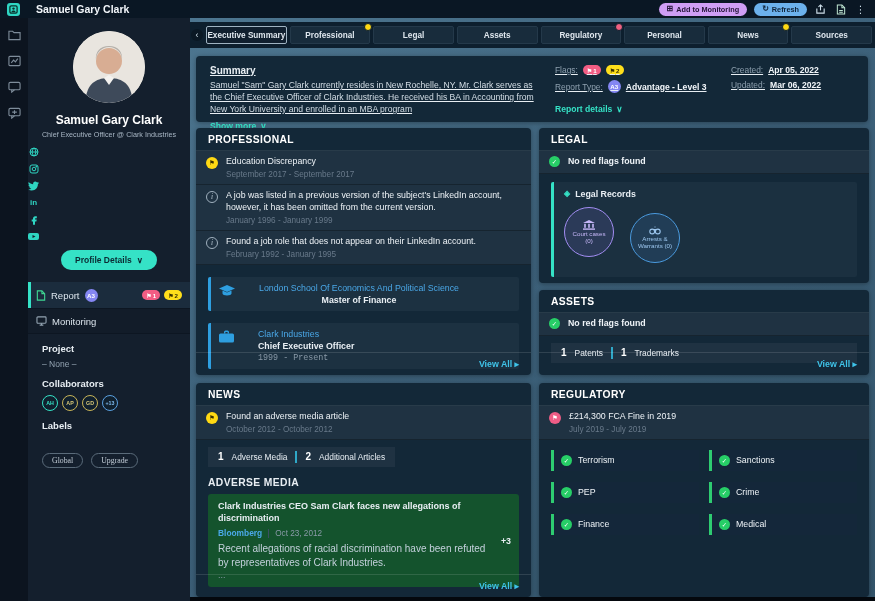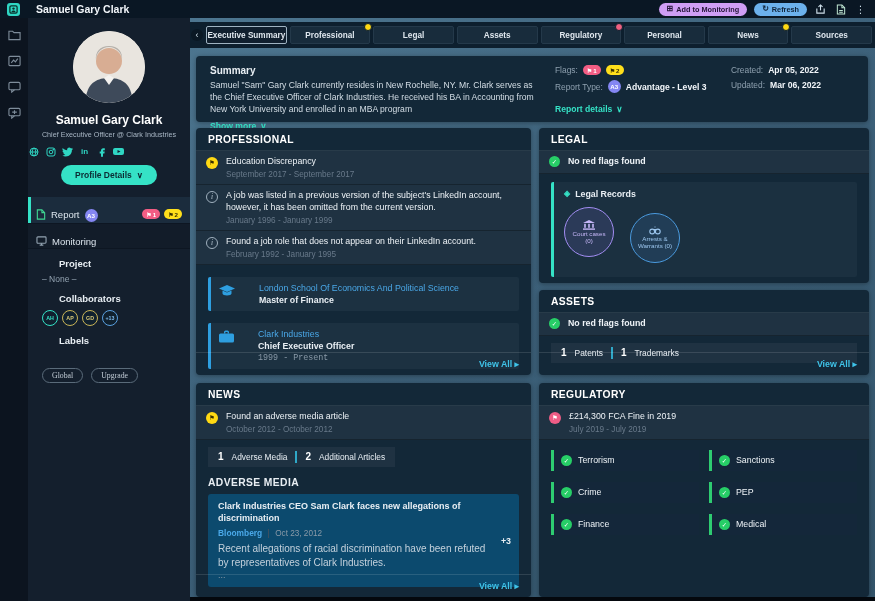--- a/index.html
+++ b/index.html
@@ -21,34 +21,34 @@
   
   .rail { position:absolute; left:0; top:18px; bottom:0; width:28px; background:#0c141f; display:flex; flex-direction:column; align-items:center; padding-top:10px; gap:12px; }
   .rail-ic { width:14px; height:14px; display:flex; align-items:center; justify-content:center; cursor:pointer; }
 
   
   .sidebar { position:absolute; left:28px; top:18px; bottom:0; width:162px; background:#141f2d; }
   .profile { padding-top:13px; text-align:center; }
   .avatar { width:72px; height:72px; border-radius:50%; overflow:hidden; display:inline-block; background:#e7e3dd; }
   .p-name { margin-top:6px; font-size:12px; font-weight:bold; color:#ffffff; }
   .p-role { margin-top:3px; font-size:7.2px; color:#a9b7c5; }
-  .socials { margin-top:7px; display:flex; justify-content:flex-start; gap:6px; }
+  .socials { margin-top:7px; display:flex; justify-content:flex-end; gap:6px;flex-direction:column; }
   .soc { width:11px; height:11px; color:#2fd6c3; display:flex; align-items:center; justify-content:center; font-size:8px; font-weight:bold; cursor:pointer; }
   .profile-btn { margin-top:8px; border:none; cursor:pointer; background:#35e2c6; color:#0b2b33; font-family:inherit; font-weight:bold; font-size:8.5px; padding:5px 14px; border-radius:11px; display:inline-flex; gap:5px; align-items:center; }
   .nav { margin-top:12px; }
-  .nav-item { height:26px; display:flex; gap:5px; padding:12px 8px; cursor:pointer; color:#dbe4ec; font-size:9.5px; }
+  .nav-item { height:26px; display:flex; align-items:center; gap:5px; padding:12px 8px; cursor:pointer; color:#dbe4ec; font-size:9.5px; }
   .nav-item.active { background:#1b2c3d; border-left:3px solid #35e2c6; padding-left:5px; }
   .nav-item.plain { height:24px; border-top:1px solid #0d1622; border-bottom:1px solid #0d1622; background:#121c29; }
   .badge-a3 { width:13px; height:13px; border-radius:50%; background:#8486f2; color:#fff; font-size:6.2px; font-weight:bold; display:flex; align-items:center; justify-content:center; }
   .flag-pill { height:10px; border-radius:5px; font-size:6.2px; font-weight:bold; display:flex; align-items:center; gap:1px; padding:0 4px; }
   .flag-pill .fg { font-size:6px; }
   .fp-red { background:#f25d84; color:#fff; }
   .fp-yellow { background:#ffdf1b; color:#3a3000; }
   .side-sec { padding:9px 14px 0; }
-  .side-h { font-size:9.5px; font-weight:bold; color:#e8eef3;margin-left:17px; }
+  .side-h { font-size:9.5px; font-weight:bold; color:#e8eef3; }
   .side-v { margin-top:5px; font-size:8.5px; color:#93a3b1; }
   .collabs { margin-top:6px; display:flex; gap:4px; }
   .collab { width:16px; height:16px; border-radius:50%; background:#10202e; font-size:5.3px; font-weight:bold; display:flex; align-items:center; justify-content:center; cursor:pointer; }
   .c-teal { border:1px solid #35e2c6; color:#35e2c6; }
   .c-olive { border:1px solid #c9b458; color:#d8c878; }
   .c-blue { border:1px solid #5aa0e0; color:#7db8ec; }
   .tags { margin-top:22px; display:flex; gap:8px;font-family:Liberation Serif, serif; }
   .tag { border:1px solid #5a6b7a; color:#c2ccd6; border-radius:8px; font-size:7.8px; padding:2px 9px; cursor:pointer; }
 
   
@@ -58,21 +58,21 @@
   .tab { position:relative; flex:1; height:18px; background:#182c3c; border:1px solid #24394a; border-radius:2px; display:flex; align-items:center; justify-content:center; font-size:8.2px; font-weight:bold; color:#dfe7ee; cursor:pointer; }
   .tab.active { background:#101f2e; border:1px solid #9fb3c2; }
   .dot { position:absolute; top:-4px; right:-3px; width:8px; height:8px; border-radius:50%; border:1px solid #0d1f2e; }
   .dot-yellow { background:#ffd913; }
   .dot-red { background:#f06080; }
 
   .card { position:absolute; background:#132838; border-radius:4px; box-shadow:0 1px 5px rgba(0,0,0,.35); }
   .card-h { height:23px; display:flex; align-items:center; padding:0 12px; font-size:10.3px; font-weight:bold; letter-spacing:.4px; color:#ffffff; border-bottom:1px solid rgba(255,255,255,.09); }
 
   
-  .summary-card { left:6px; top:38px; width:672px; height:66px; display:flex; padding:9px 14px; gap:0; }
+  .summary-card { left:6px; top:38px; width:672px; height:66px; display:flex; padding:9px 14px; gap:0;text-decoration:underline; }
   .sum-col1 { width:325px; }
   .sum-title { font-size:10px; font-weight:bold; }
   .sum-text { margin-top:3px; font-size:8.6px; line-height:1.4; color:#d4dee6; }
   .link-teal { color:#35e2c6; font-weight:bold; font-size:8.6px; cursor:pointer; display:inline-flex; gap:4px; align-items:center; }
   .sum-col2 { margin-left:20px; width:160px; }
   .sum-row { display:flex; align-items:center; gap:5px; margin-bottom:5px; }
   .sum-lab { font-size:8.4px; color:#8ea0af; }
   .sum-val { font-size:8.6px; font-weight:bold; color:#f2f6fa; }
   .sum-col3 { margin-left:16px; }
 
@@ -82,21 +82,21 @@
   .circ { width:12px; height:12px; border-radius:50%; display:flex; align-items:center; justify-content:center; font-size:6.5px; }
   .circ-yellow { background:#ffd913; color:#3a3000; }
   .circ-red { background:#ef5d86; color:#fff; }
   .circ-info { border:1px solid #9fb0be; color:#b9c7d3; font-style:italic; font-family:"Liberation Serif",serif; font-size:7.5px; }
   .circ-green { background:#27ce67; color:#fff; font-size:6.3px; width:11px; height:11px; }
   .ri-text { font-size:8.8px; color:#eef3f7; line-height:1.35; }
   .ri-dates { margin-top:2px; font-size:8.2px; color:#68798a; }
   .inner-card { margin:12px 12px 0; background:#1c3141; border-left:3px solid #2e9fe0; border-radius:2px; padding:6px 10px 6px 8px; display:flex; gap:24px; }
   .ic-blue { color:#2e9fe0; flex:none; }
   .link-blue { color:#4aa8e8; font-size:8.8px; cursor:pointer; }
-  .bold-line { font-size:8.8px; font-weight:bold; margin-top:2px; }
+  .bold-line { font-size:8.8px; font-weight:bold; margin-top:2px;text-align:center; }
   .gray-line { font-size:8.4px; color:#8a9aa8; margin-top:2px;font-family:Liberation Mono, monospace; }
   .viewall { position:absolute; left:0; right:0; bottom:0; border-top:1px solid rgba(255,255,255,.12); padding:6px 12px; text-align:right; font-size:8.8px; font-weight:bold; color:#3fc3e8; cursor:pointer; }
 
   .prof-card { left:6px; top:110px; width:335px; height:247px; }
   .legal-card { left:349px; top:110px; width:330px; height:155px; }
   .assets-card { left:349px; top:272px; width:330px; height:85px; }
   .news-card { left:6px; top:365px; width:335px; height:214px; }
   .reg-card { left:349px; top:365px; width:330px; height:214px; }
 
   
@@ -108,21 +108,21 @@
   .lc-purple { border:1.5px solid #a28df2; background:rgba(130,110,220,.16); color:#c5b6f7; font-size:6.2px; }
   .lc-blue { border:1.5px solid #4a9ade; background:rgba(70,140,220,.14); color:#9cc6ee; font-size:6.2px; margin-top:6px; }
 
   
   .chip-row { margin:7px 12px 0; background:rgba(255,255,255,.05); padding:4px 10px; display:flex; align-items:center; gap:8px; font-size:8.4px; }
   .chip-num { font-size:10px; font-weight:bold; color:#fff; }
   .chip-div { width:2px; height:12px; background:#2fa8c8; }
 
   
   .sec-h2 { padding:10px 12px 4px; font-size:10.3px; font-weight:bold; letter-spacing:.4px; }
-  .article { margin:2px 12px 12px; background:#0c4a6e; border-radius:3px; padding:7px 26px 7px 10px; position:relative; }
+  .article { margin:2px 12px 12px; background:#14532d; border-radius:3px; padding:7px 26px 7px 10px; position:relative; }
   .art-title { font-size:9px; font-weight:bold; line-height:1.3; }
   .art-meta { margin-top:4px; display:flex; align-items:center; gap:6px; }
   .art-src { color:#4aa8e8; font-size:8.4px; font-weight:bold; cursor:pointer; }
   .art-date { font-size:8.2px; color:#8a9aa8; border-left:1px solid #3a4f61; padding-left:6px; }
   .art-body { margin-top:4px; font-size:10px; color:#c4d1dc; line-height:1.35; }
   .art-more { position:absolute; right:8px; top:50%; transform:translateY(-50%); font-size:8.8px; font-weight:bold; color:#e8eef3; cursor:pointer; }
   .art-ell { margin-top:1px; color:#8a9aa8; font-size:9px; }
 
   
   .reg-grid { margin:10px 12px 0; display:grid; grid-template-columns:1fr 1fr; gap:11px 10px; }
@@ -530,25 +530,25 @@
         <div class="reg-cell">
             <span class="circ circ-green">✓</span>
             <span>Terrorism</span>
           </div>
         <div class="reg-cell">
             <span class="circ circ-green">✓</span>
             <span>Sanctions</span>
           </div>
         <div class="reg-cell">
             <span class="circ circ-green">✓</span>
-            <span>Crime</span>
+            <span>PEP</span>
           </div>
         <div class="reg-cell">
             <span class="circ circ-green">✓</span>
-            <span>PEP</span>
+            <span>Crime</span>
           </div>
         <div class="reg-cell">
             <span class="circ circ-green">✓</span>
             <span>Finance</span>
           </div>
         <div class="reg-cell">
             <span class="circ circ-green">✓</span>
             <span>Medical</span>
           </div>
       </div>

